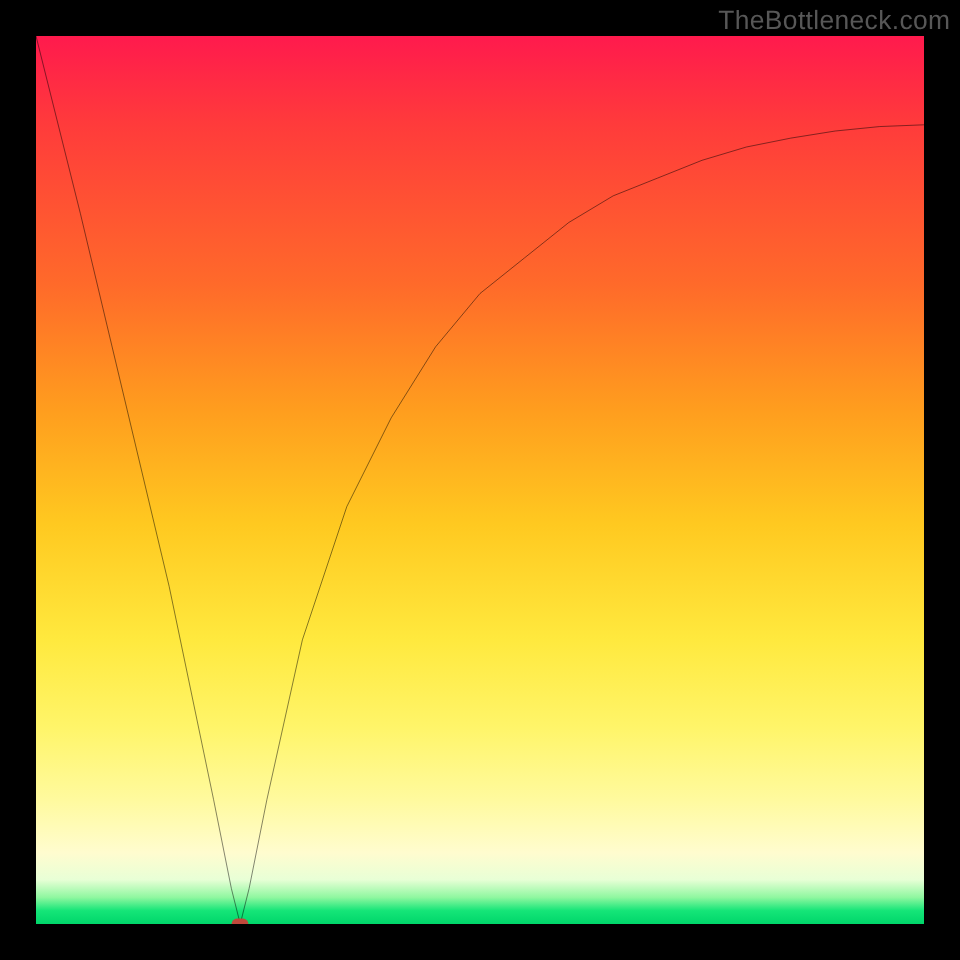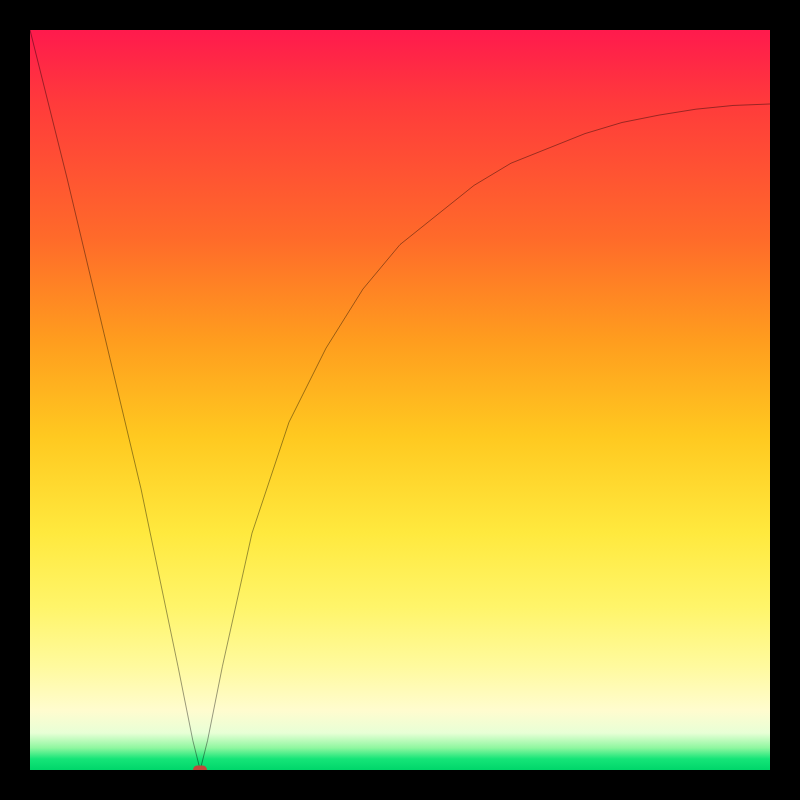--- a/index.html
+++ b/index.html
@@ -71,20 +71,21 @@
     letter-spacing: 0.3px;
     opacity: 0.92;
     user-select: none;
   }
 </style>
 </head>
 <body>
 
 <div class="frame">
 
+  <div class="watermark">TheBottleneck.com</div>
 
   <div class="plot">
     <div class="gradient"></div>
 
     <svg class="curve" viewBox="0 0 100 100" preserveAspectRatio="none">
       <path id="curve-path" fill="none" stroke="#000" stroke-width="0.4" vector-effect="non-scaling-stroke" d="M0.000 0.000 L5.000 20.000 L10.000 41.000 L15.000 62.000 L20.000 86.000 L22.000 96.000 L23.000 100.000 L24.000 96.000 L26.000 86.000 L30.000 68.000 L35.000 53.000 L40.000 43.000 L45.000 35.000 L50.000 29.000 L55.000 25.000 L60.000 21.000 L65.000 18.000 L70.000 16.000 L75.000 14.000 L80.000 12.500 L85.000 11.500 L90.000 10.700 L95.000 10.200 L100.000 10.000"></path>
     </svg>
 
     <div class="minmark" id="minmark" style="left: 23%; top: 100%; background: rgb(193, 72, 59);"></div>
   </div>

